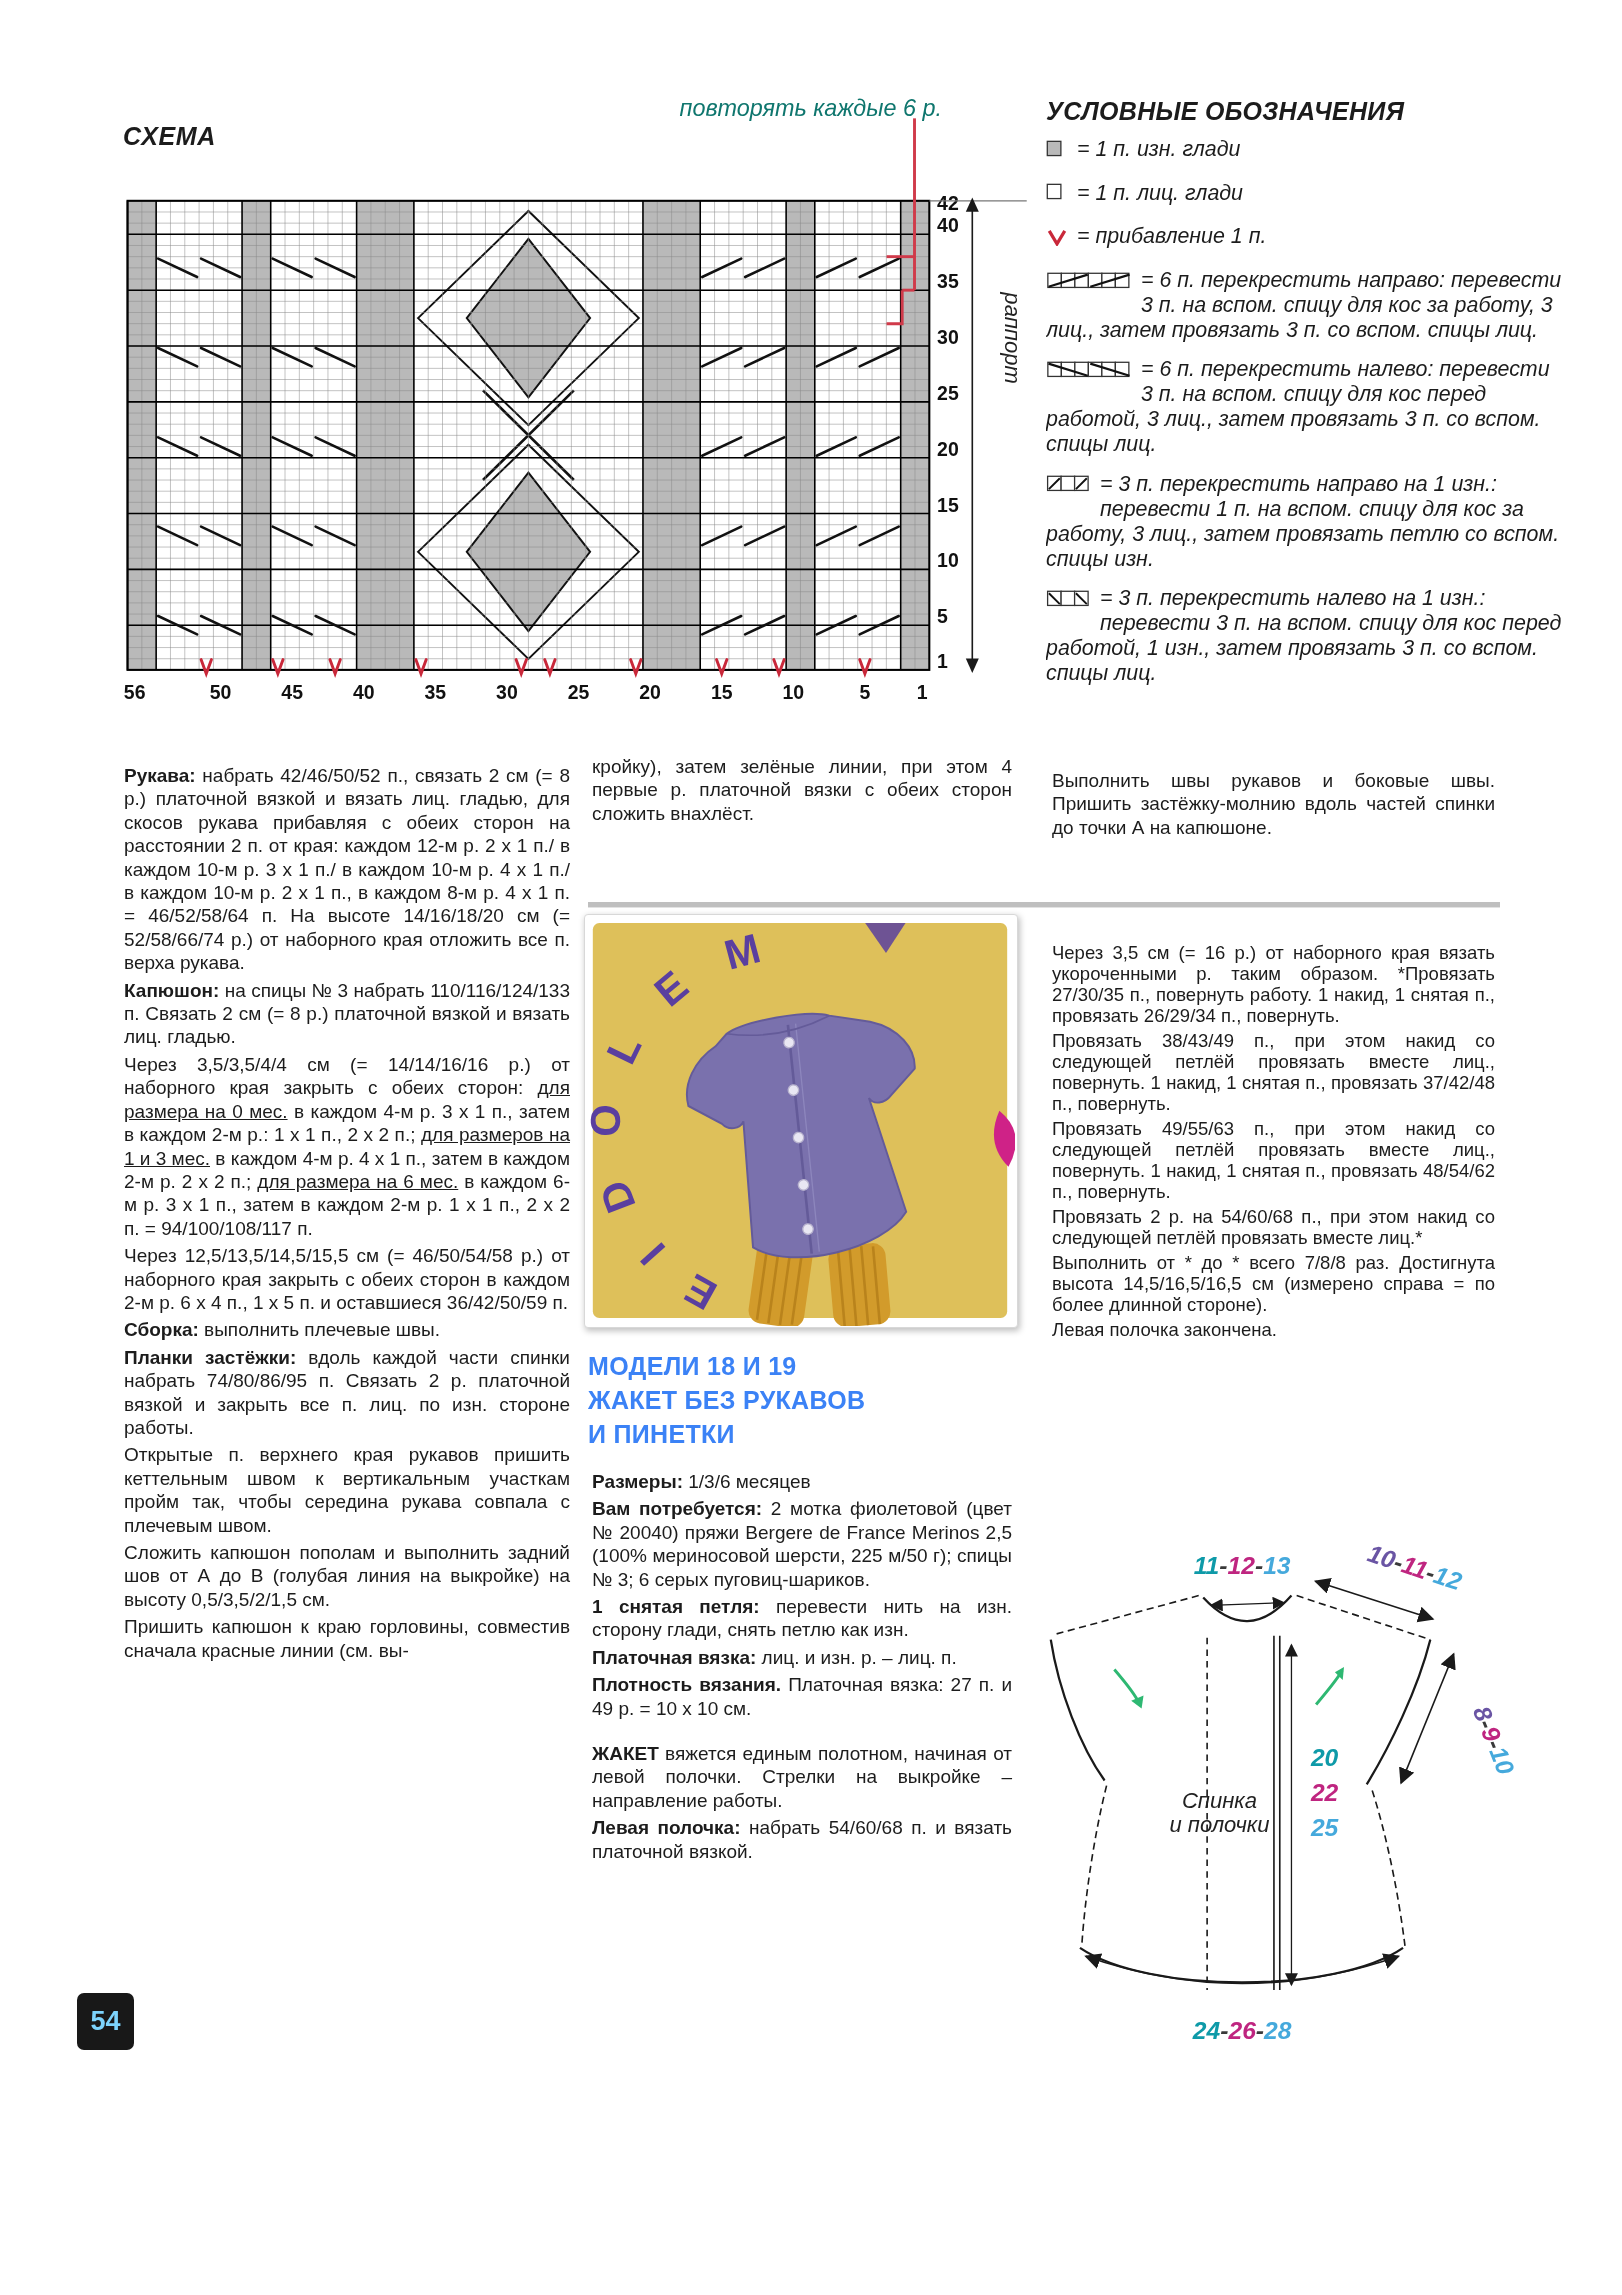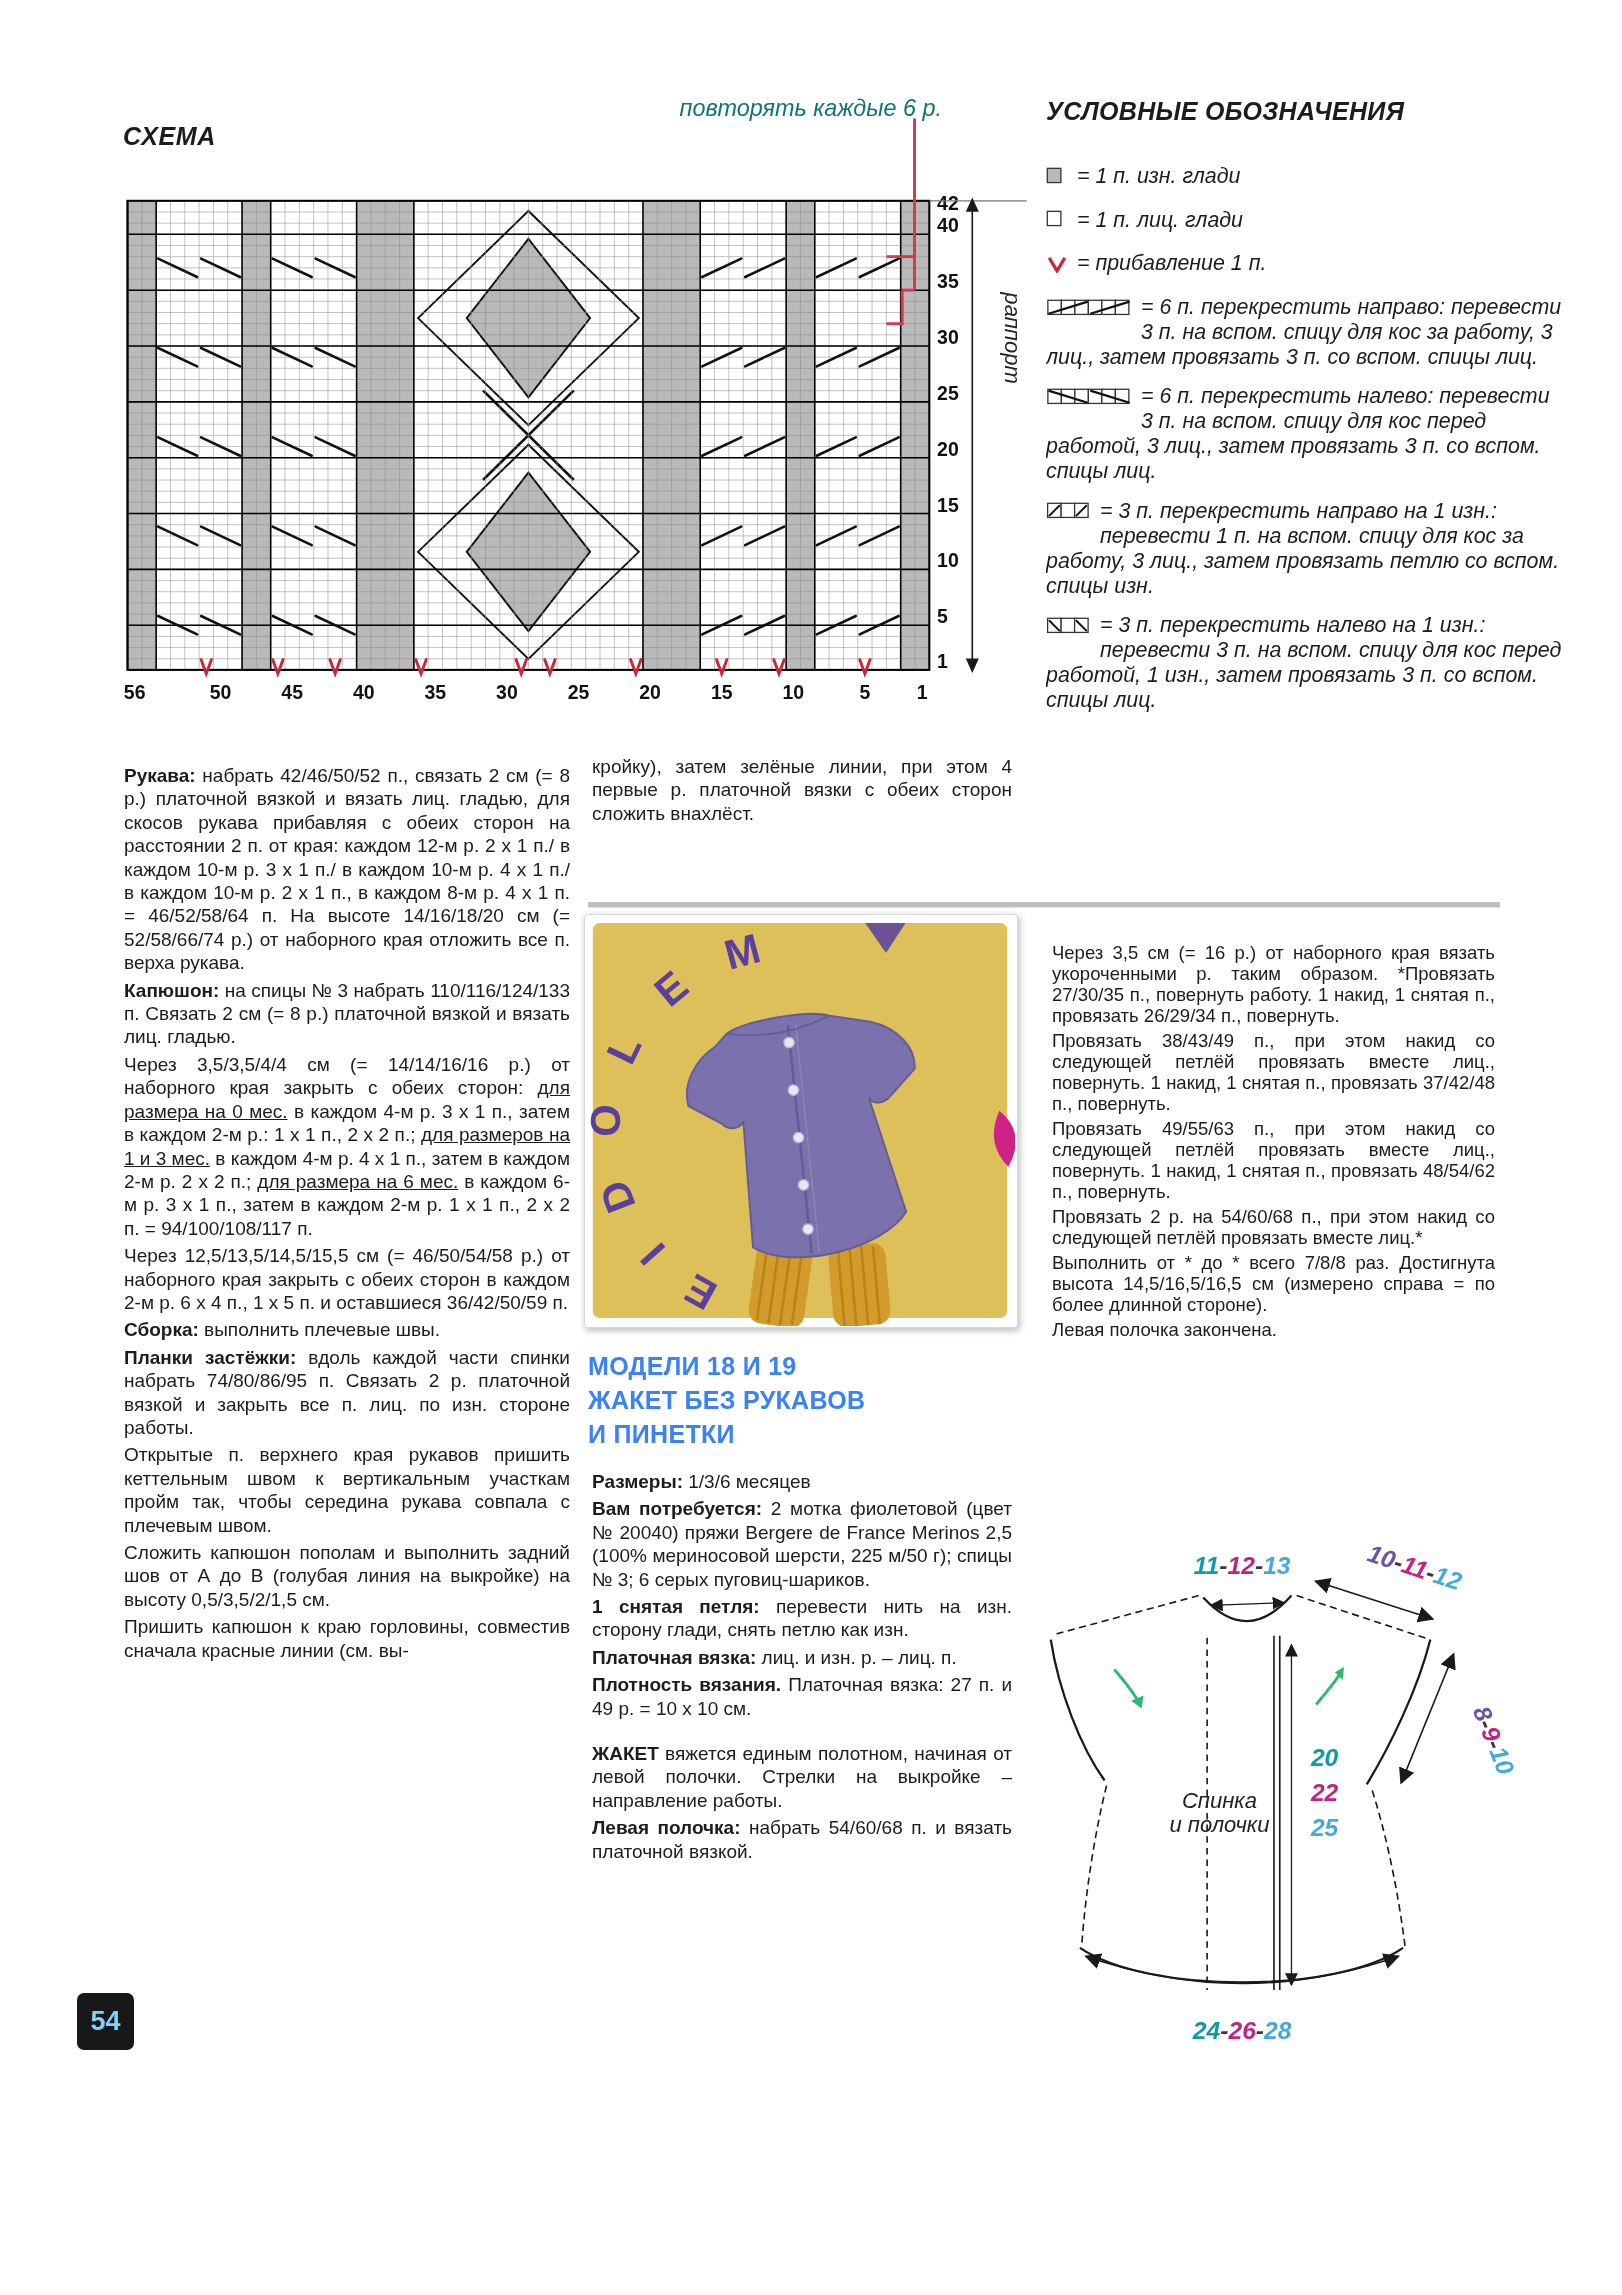--- a/index.html
+++ b/index.html
@@ -3,21 +3,21 @@
 <meta charset="utf-8">
 <style>
   html,body{margin:0;padding:0;background:#fff;}
   .page{position:relative;width:1623px;height:2295px;background:#fff;overflow:hidden;
         font-family:"Liberation Sans",sans-serif;color:#1c1c1c;}
   .schema-title{position:absolute;left:123px;top:122px;font-size:25px;font-weight:bold;font-style:italic;letter-spacing:0.6px;}
   .repeat-note{position:absolute;left:649px;top:95px;width:293px;text-align:right;
         font-size:23.4px;font-style:italic;color:#0f766e;}
   #chart{position:absolute;left:97px;top:78px;}
   .legend{position:absolute;left:1046px;top:97px;width:519px;}
-  .legend-title{font-size:25px;font-weight:bold;font-style:italic;margin-bottom:38px;letter-spacing:0.3px;}
+  .legend-title{font-size:25px;font-weight:bold;font-style:italic;margin-bottom:11px;letter-spacing:0.3px;}
   .legend-item{font-size:21.4px;font-style:italic;line-height:25px;margin-bottom:14.3px;overflow:hidden;}
   .legend-item .sym{float:left;margin:2.6px 9px 1.3px 0;}
   .col{position:absolute;text-align:justify;}
   .col p{margin:4px;}
   .col-left{left:120px;top:760px;width:454px;font-size:19px;line-height:23.4px;}
   .col-midtop{left:588px;top:751px;width:428px;font-size:19px;line-height:23.4px;}
   .col-righttop{left:1048px;top:765px;width:451px;font-size:19px;line-height:23.4px;}
   .col-model{left:588px;top:1466px;width:428px;font-size:19px;line-height:23.4px;}
   .col-rightmain{left:1048px;top:938px;width:451px;font-size:18.5px;line-height:21px;}
   .sb{font-weight:bold;}
@@ -312,20 +312,23 @@
       <p><span>Через 12,5/13,5/14,5/15,5 см (= 46/50/54/58 р.) от наборного края закрыть с обеих сторон в каждом 2-м р. 6 х 4 п., 1 х 5 п. и оставшиеся 36/42/50/59 п.</span></p>
       <p><span class="sb">Сборка:</span><span> выполнить плечевые швы.</span></p>
       <p><span class="sb">Планки застёжки:</span><span> вдоль каждой части спинки набрать 74/80/86/95 п. Связать 2 р. платочной вязкой и закрыть все п. лиц. по изн. стороне работы.</span></p>
       <p><span>Открытые п. верхнего края рукавов пришить кеттельным швом к вертикальным участкам пройм так, чтобы середина рукава совпала с плечевым швом.</span></p>
       <p><span>Сложить капюшон пополам и выполнить задний шов от А до В (голубая линия на выкройке) на высоту 0,5/3,5/2/1,5 см.</span></p>
       <p><span>Пришить капюшон к краю горловины, совместив сначала красные линии (см. вы-</span></p>
     </div>
   <div class="col col-midtop">
       <p><span>кройку), затем зелёные линии, при этом 4 первые р. платочной вязки с обеих сторон сложить внахлёст.</span></p>
     </div>
+  <div class="col col-righttop">
+      <p><span>Выполнить швы рукавов и боковые швы. Пришить застёжку-молнию вдоль частей спинки до точки А на капюшоне.</span></p>
+    </div>
 
   <div class="h-divider"></div>
 
   <div class="photo">
     <svg width="430" height="411" viewBox="0 0 660 630">
       <rect x="12" y="12" width="636" height="606" rx="10" fill="#dec05a"></rect>
       <path d="M 430 12 L 492 12 L 462 58 Z" fill="#5a3f9f" opacity=".85"></path>
       <path d="M 636 300 Q 678 334 650 386 Q 614 350 636 300 Z" fill="#cf2287"></path>
       <g id="melodie">
           <text x="247.18941018313956" y="76.92743351226412" transform="rotate(-15 247.18941018313956 76.92743351226412)" text-anchor="middle" font-size="64" font-weight="bold" fill="#5a3f9f">M</text>

